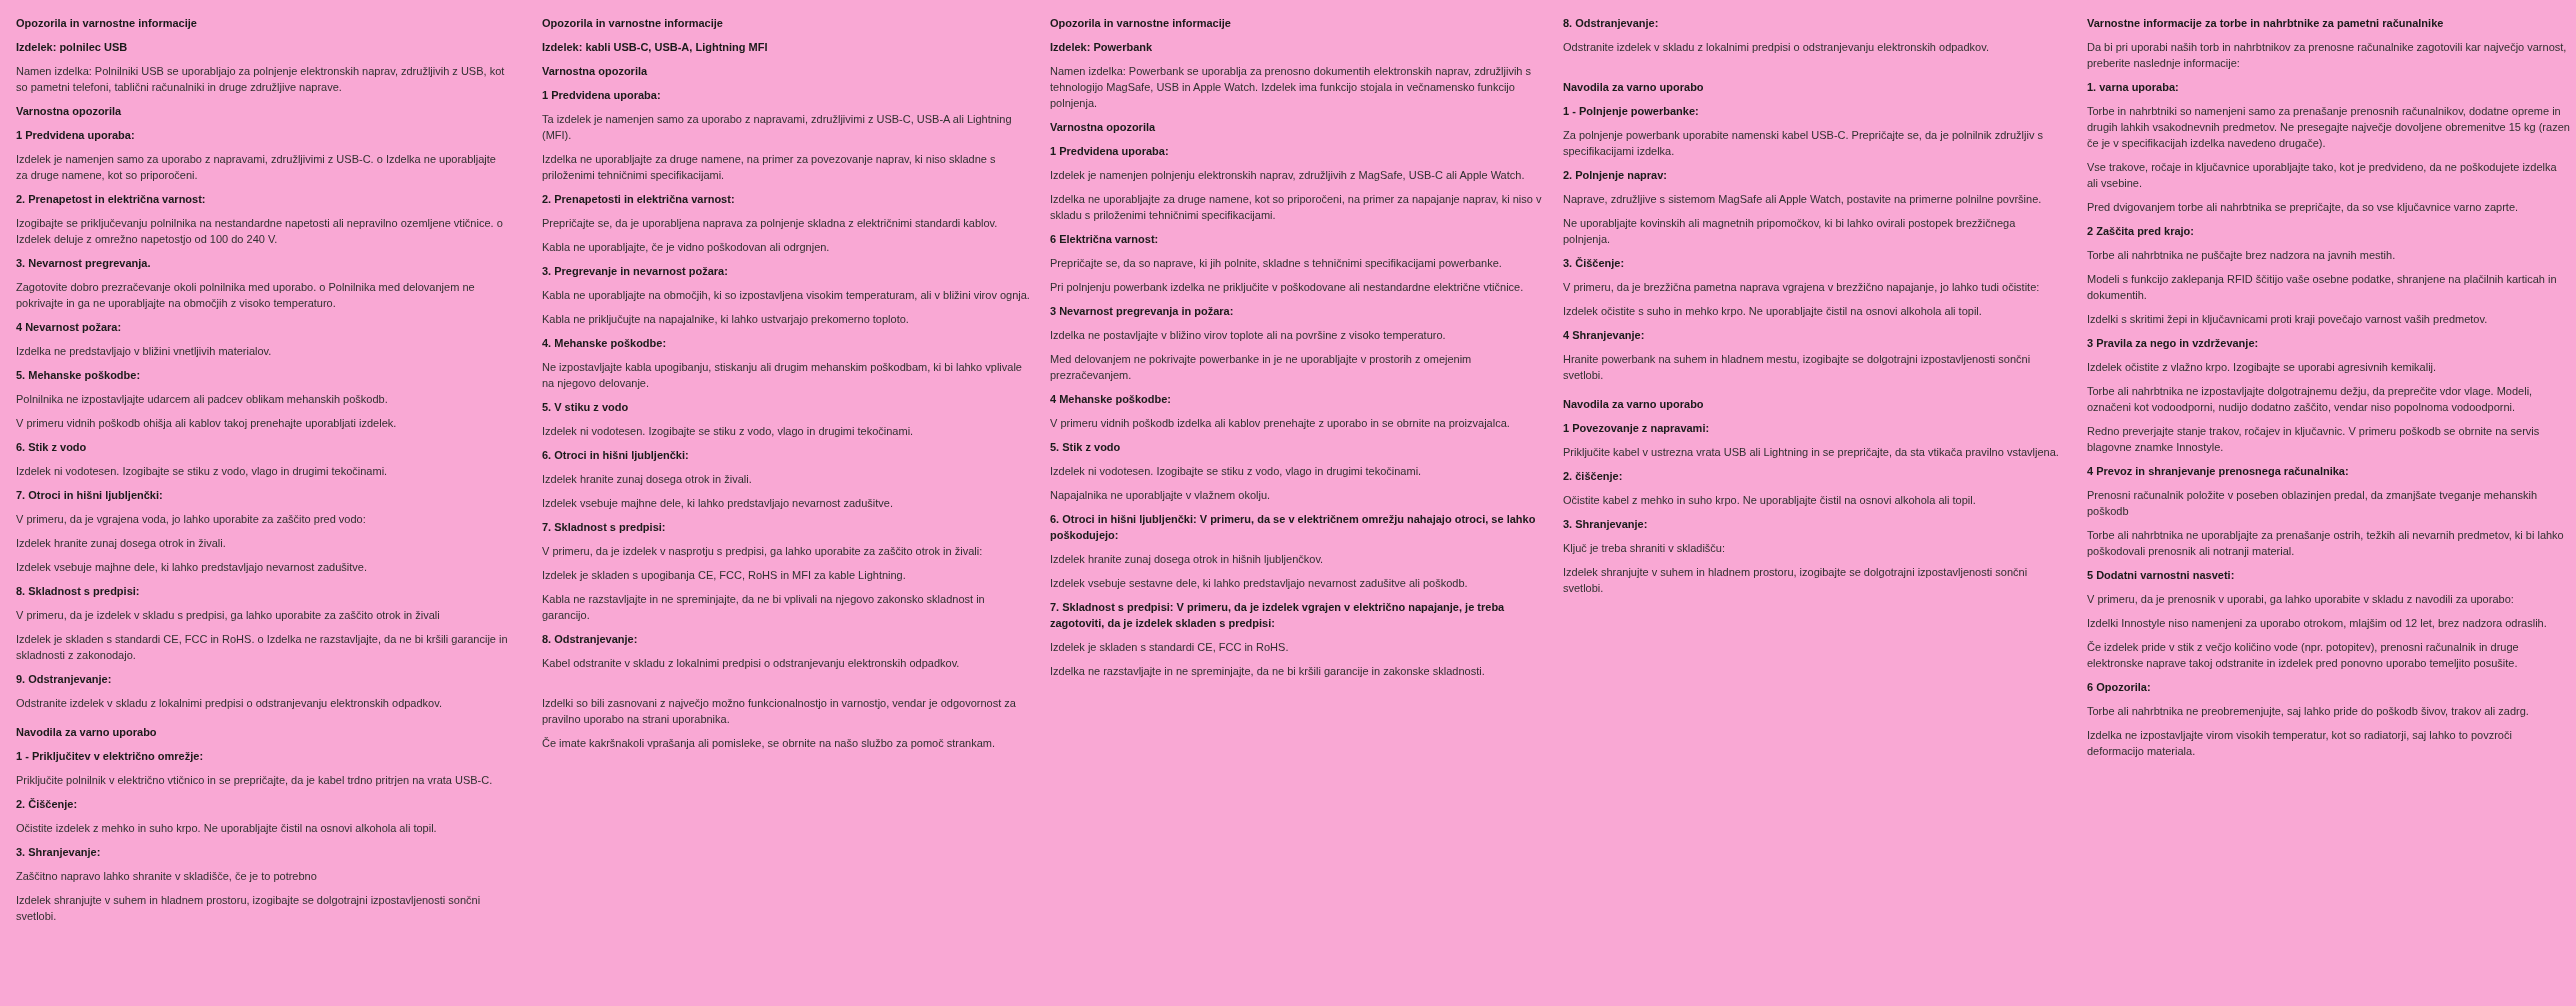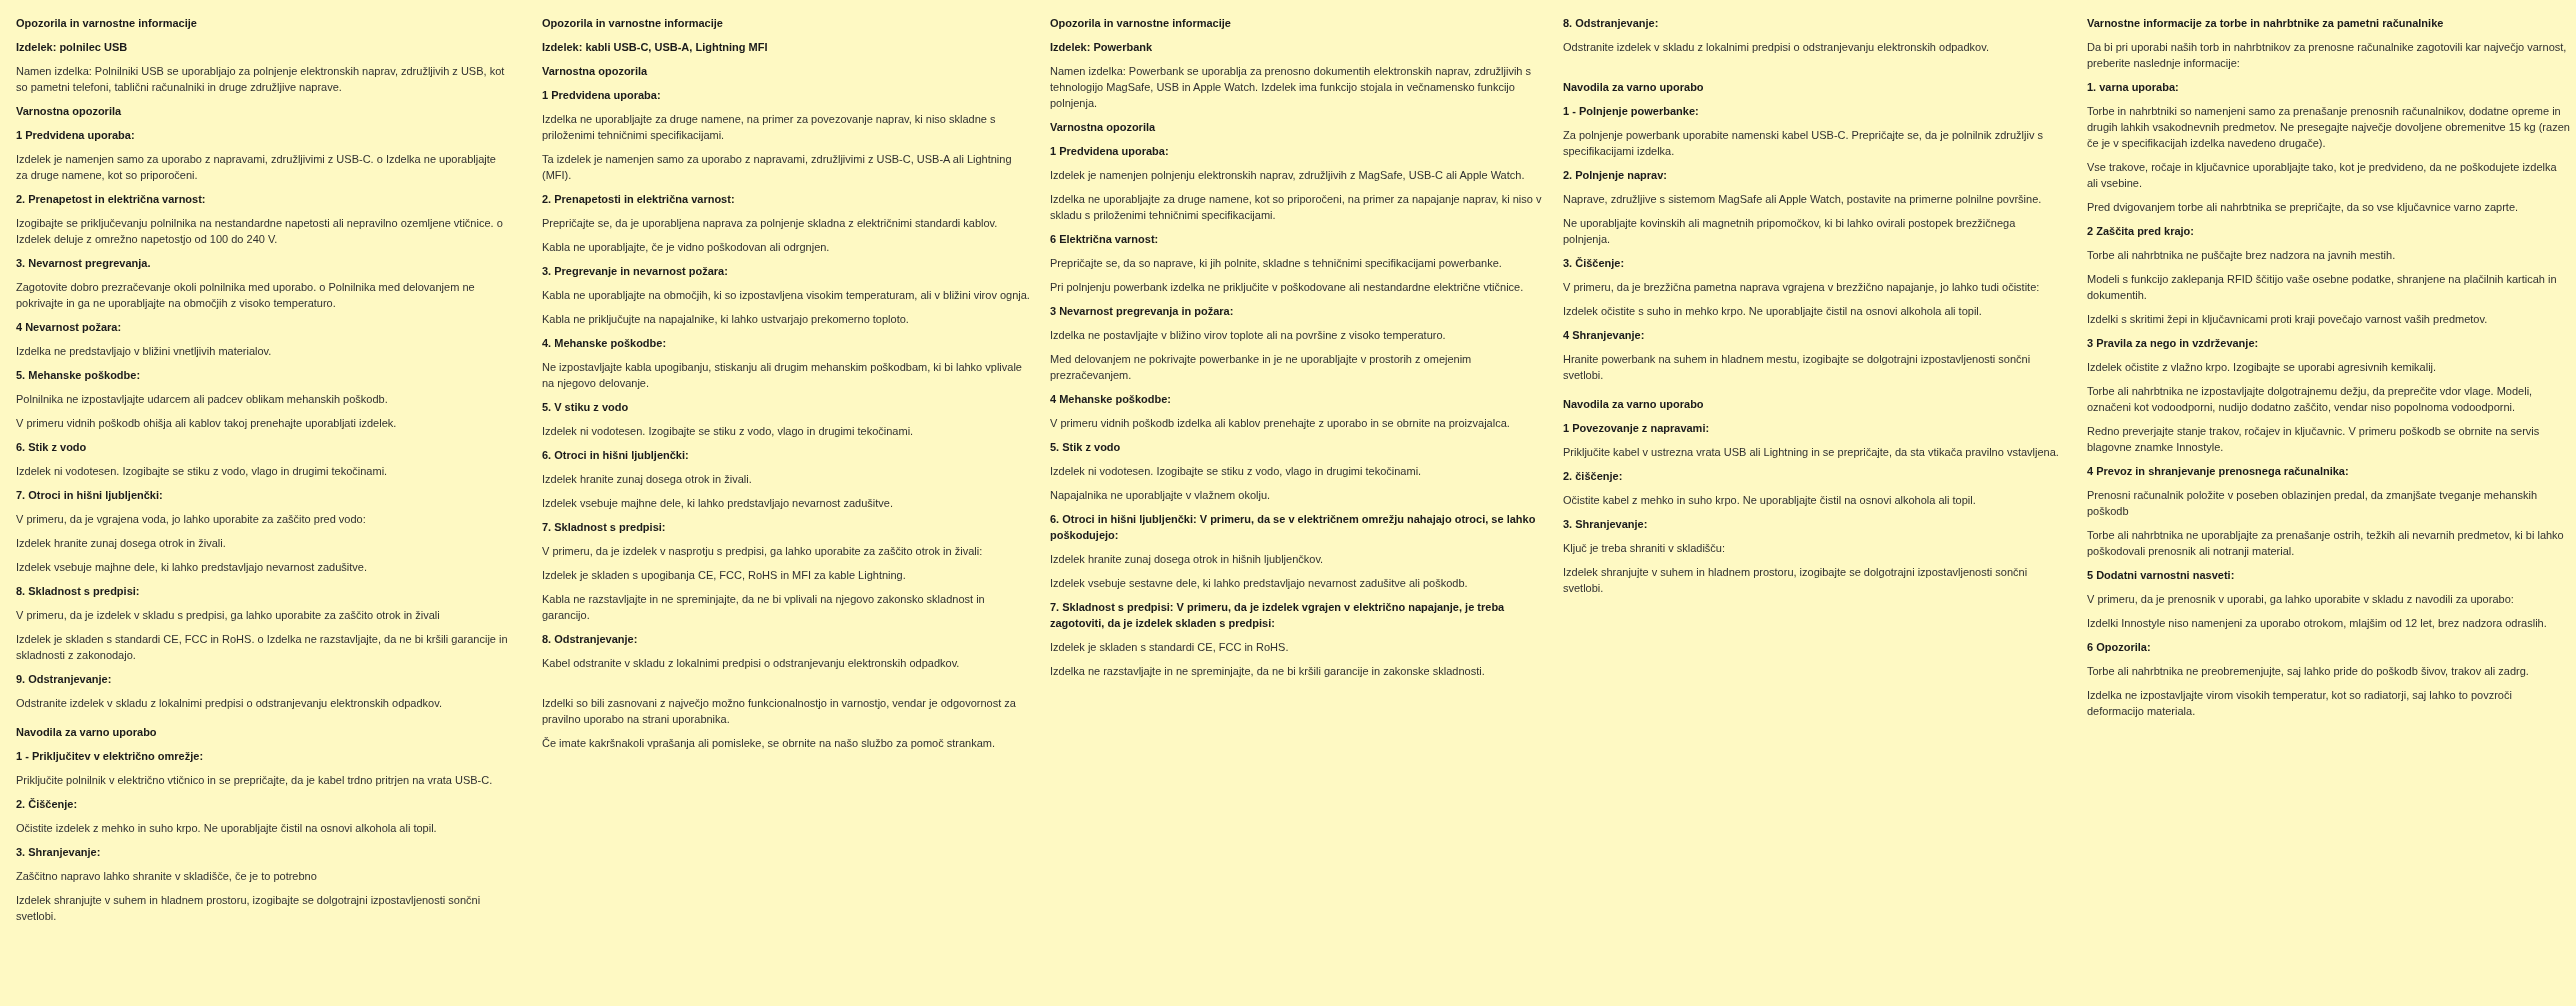--- a/index.html
+++ b/index.html
@@ -4,21 +4,21 @@
 <style>
   html,body{
     margin:0;padding:0;
     width:2576px;height:1006px;
     background:#ffffff;
     overflow:hidden;
   }
   .doc{
     position:relative;
     width:2576px;height:1006px;
-    background:#fef9c3;
+    background:#f9a8d4;
     font-family:"Liberation Sans","DejaVu Sans",sans-serif;
     font-size:11px;
     line-height:16px;
     -webkit-font-smoothing:antialiased;
   }
   .col{position:absolute;top:14.5px}
   .col1{left:16px;width:493px}
   .col2{left:542px;width:493px}
   .col3{left:1050px;width:494px}
   .col4{left:1563px;width:496px}
@@ -67,22 +67,22 @@
       <div class="block p">Očistite izdelek z mehko in suho krpo. Ne uporabljajte čistil na osnovi alkohola ali topil.</div>
       <div class="block h">3. Shranjevanje:</div>
       <div class="block p">Zaščitno napravo lahko shranite v skladišče, če je to potrebno</div>
       <div class="block p">Izdelek shranjujte v suhem in hladnem prostoru, izogibajte se dolgotrajni izpostavljenosti sončni svetlobi.</div>
     </div>
     <div class="col col2">
       <div class="block h">Opozorila in varnostne informacije</div>
       <div class="block h">Izdelek: kabli USB-C, USB-A, Lightning MFI</div>
       <div class="block h">Varnostna opozorila</div>
       <div class="block h">1 Predvidena uporaba:</div>
+      <div class="block p">Ta izdelek je namenjen samo za uporabo z napravami, združljivimi z USB-C, USB-A ali Lightning (MFI).</div>
       <div class="block p">Izdelka ne uporabljajte za druge namene, na primer za povezovanje naprav, ki niso skladne s priloženimi tehničnimi specifikacijami.</div>
-      <div class="block p">Ta izdelek je namenjen samo za uporabo z napravami, združljivimi z USB-C, USB-A ali Lightning (MFI).</div>
       <div class="block h">2. Prenapetosti in električna varnost:</div>
       <div class="block p">Prepričajte se, da je uporabljena naprava za polnjenje skladna z električnimi standardi kablov.</div>
       <div class="block p">Kabla ne uporabljajte, če je vidno poškodovan ali odrgnjen.</div>
       <div class="block h">3. Pregrevanje in nevarnost požara:</div>
       <div class="block p">Kabla ne uporabljajte na območjih, ki so izpostavljena visokim temperaturam, ali v bližini virov ognja.</div>
       <div class="block p">Kabla ne priključujte na napajalnike, ki lahko ustvarjajo prekomerno toploto.</div>
       <div class="block h">4. Mehanske poškodbe:</div>
       <div class="block p">Ne izpostavljajte kabla upogibanju, stiskanju ali drugim mehanskim poškodbam, ki bi lahko vplivale na njegovo delovanje.</div>
       <div class="block h">5. V stiku z vodo</div>
       <div class="block p">Izdelek ni vodotesen. Izogibajte se stiku z vodo, vlago in drugimi tekočinami.</div>
@@ -161,18 +161,19 @@
       <div class="block h">3 Pravila za nego in vzdrževanje:</div>
       <div class="block p">Izdelek očistite z vlažno krpo. Izogibajte se uporabi agresivnih kemikalij.</div>
       <div class="block p">Torbe ali nahrbtnika ne izpostavljajte dolgotrajnemu dežju, da preprečite vdor vlage. Modeli, označeni kot vodoodporni, nudijo dodatno zaščito, vendar niso popolnoma vodoodporni.</div>
       <div class="block p">Redno preverjajte stanje trakov, ročajev in ključavnic. V primeru poškodb se obrnite na servis blagovne znamke Innostyle.</div>
       <div class="block h">4 Prevoz in shranjevanje prenosnega računalnika:</div>
       <div class="block p">Prenosni računalnik položite v poseben oblazinjen predal, da zmanjšate tveganje mehanskih poškodb</div>
       <div class="block p">Torbe ali nahrbtnika ne uporabljajte za prenašanje ostrih, težkih ali nevarnih predmetov, ki bi lahko poškodovali prenosnik ali notranji material.</div>
       <div class="block h">5 Dodatni varnostni nasveti:</div>
       <div class="block p">V primeru, da je prenosnik v uporabi, ga lahko uporabite v skladu z navodili za uporabo:</div>
       <div class="block p">Izdelki Innostyle niso namenjeni za uporabo otrokom, mlajšim od 12 let, brez nadzora odraslih.</div>
+      <div class="block p">Če izdelek pride v stik z večjo količino vode (npr. potopitev), prenosni računalnik in druge elektronske naprave takoj odstranite in izdelek pred ponovno uporabo temeljito posušite.</div>
       <div class="block h">6 Opozorila:</div>
       <div class="block p">Torbe ali nahrbtnika ne preobremenjujte, saj lahko pride do poškodb šivov, trakov ali zadrg.</div>
       <div class="block p">Izdelka ne izpostavljajte virom visokih temperatur, kot so radiatorji, saj lahko to povzroči deformacijo materiala.</div>
     </div>
   </div>
 
 
 </body></html>

